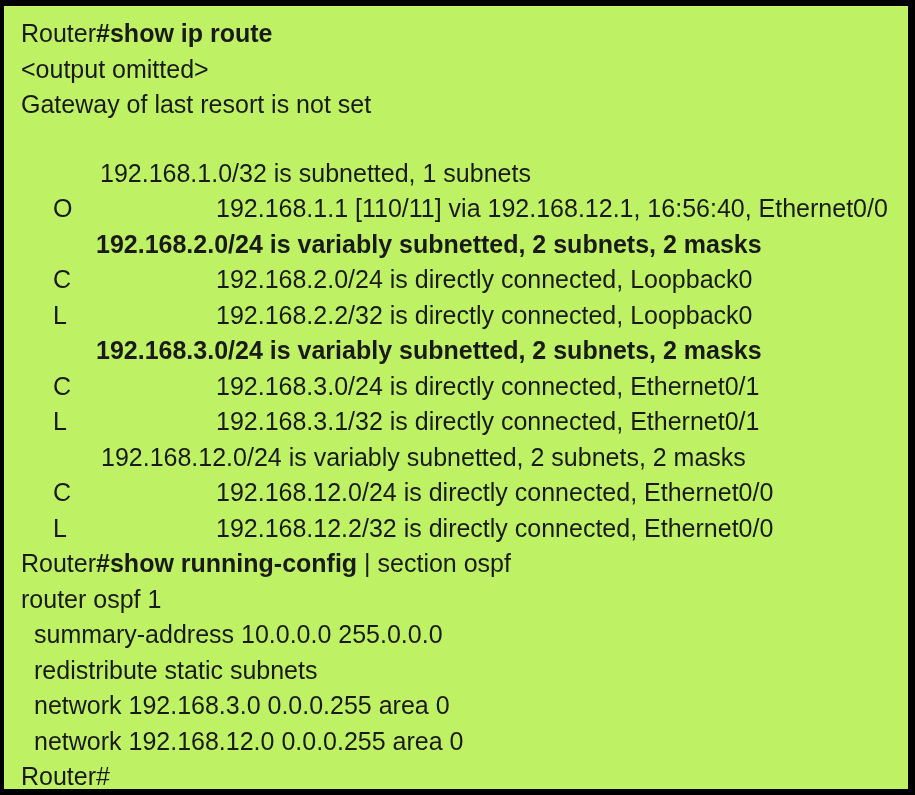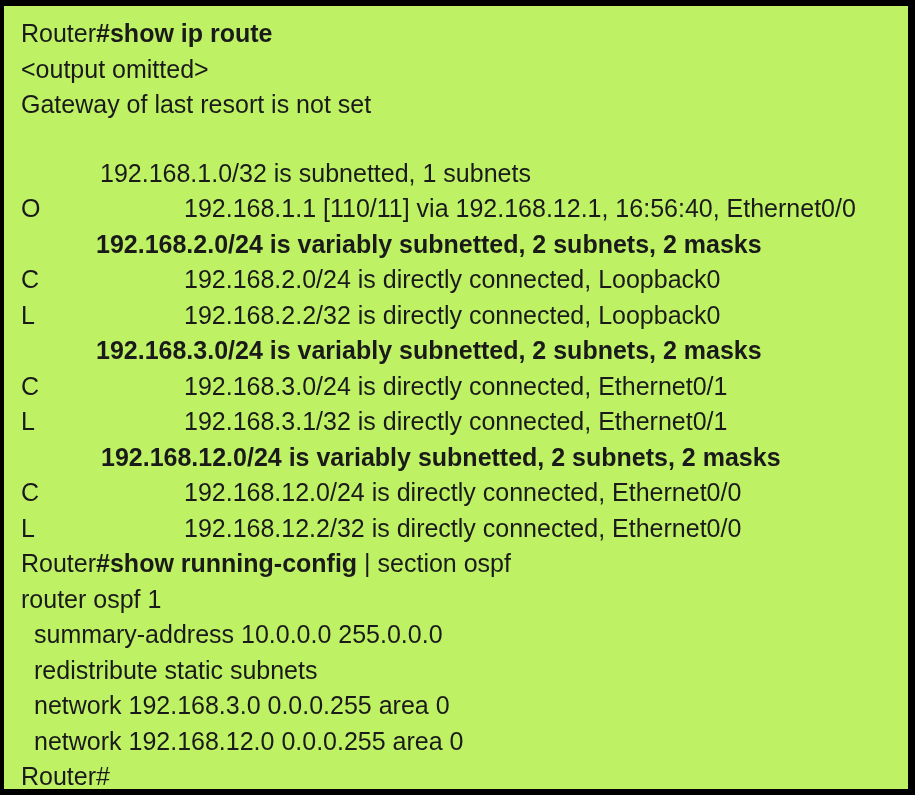--- a/index.html
+++ b/index.html
@@ -45,28 +45,29 @@
   }
 
   .bold {
     font-weight: bold;
   }
 
   
   .route-row {
     display: block;
     white-space: pre;
+    margin-left: 32px;
   }
   .code-col {
     display: inline-block;
     width: 163px;
   }
   .hdr-indent-1 { padding-left: 79px; }
   .hdr-indent-2 { padding-left: 75px; font-weight: bold; }
-  .hdr-indent-3 { padding-left: 80px; font-weight: bold; }
+  .hdr-indent-3 { padding-left: 80px; }
   .cfg-indent { padding-left: 13px; }
 </style>
 </head>
 <body>
 
 <div id="terminal-frame">
   <div id="cli-output"><div class="cli-line"><span>Router</span><span class="bold">#show ip route</span></div><div class="cli-line"><span>&lt;output omitted&gt;</span></div><div class="cli-line"><span>Gateway of last resort is not set</span></div><div class="cli-line blank"><span></span></div><div class="cli-line"><span class="hdr-indent-1">192.168.1.0/32 is subnetted, 1 subnets</span></div><div class="cli-line route-row"><span class="code-col">O</span><span>192.168.1.1 [110/11] via 192.168.12.1, 16:56:40, Ethernet0/0</span></div><div class="cli-line"><span class="hdr-indent-2">192.168.2.0/24 is variably subnetted, 2 subnets, 2 masks</span></div><div class="cli-line route-row"><span class="code-col">C</span><span>192.168.2.0/24 is directly connected, Loopback0</span></div><div class="cli-line route-row"><span class="code-col">L</span><span>192.168.2.2/32 is directly connected, Loopback0</span></div><div class="cli-line"><span class="hdr-indent-2">192.168.3.0/24 is variably subnetted, 2 subnets, 2 masks</span></div><div class="cli-line route-row"><span class="code-col">C</span><span>192.168.3.0/24 is directly connected, Ethernet0/1</span></div><div class="cli-line route-row"><span class="code-col">L</span><span>192.168.3.1/32 is directly connected, Ethernet0/1</span></div><div class="cli-line"><span class="hdr-indent-3">192.168.12.0/24 is variably subnetted, 2 subnets, 2 masks</span></div><div class="cli-line route-row"><span class="code-col">C</span><span>192.168.12.0/24 is directly connected, Ethernet0/0</span></div><div class="cli-line route-row"><span class="code-col">L</span><span>192.168.12.2/32 is directly connected, Ethernet0/0</span></div><div class="cli-line"><span>Router</span><span class="bold">#show running-config</span><span> | section ospf</span></div><div class="cli-line"><span>router ospf 1</span></div><div class="cli-line"><span class="cfg-indent">summary-address 10.0.0.0 255.0.0.0</span></div><div class="cli-line"><span class="cfg-indent">redistribute static subnets</span></div><div class="cli-line"><span class="cfg-indent">network 192.168.3.0 0.0.0.255 area 0</span></div><div class="cli-line"><span class="cfg-indent">network 192.168.12.0 0.0.0.255 area 0</span></div><div class="cli-line"><span>Router#</span></div></div>
 </div>
 
 </body></html>

